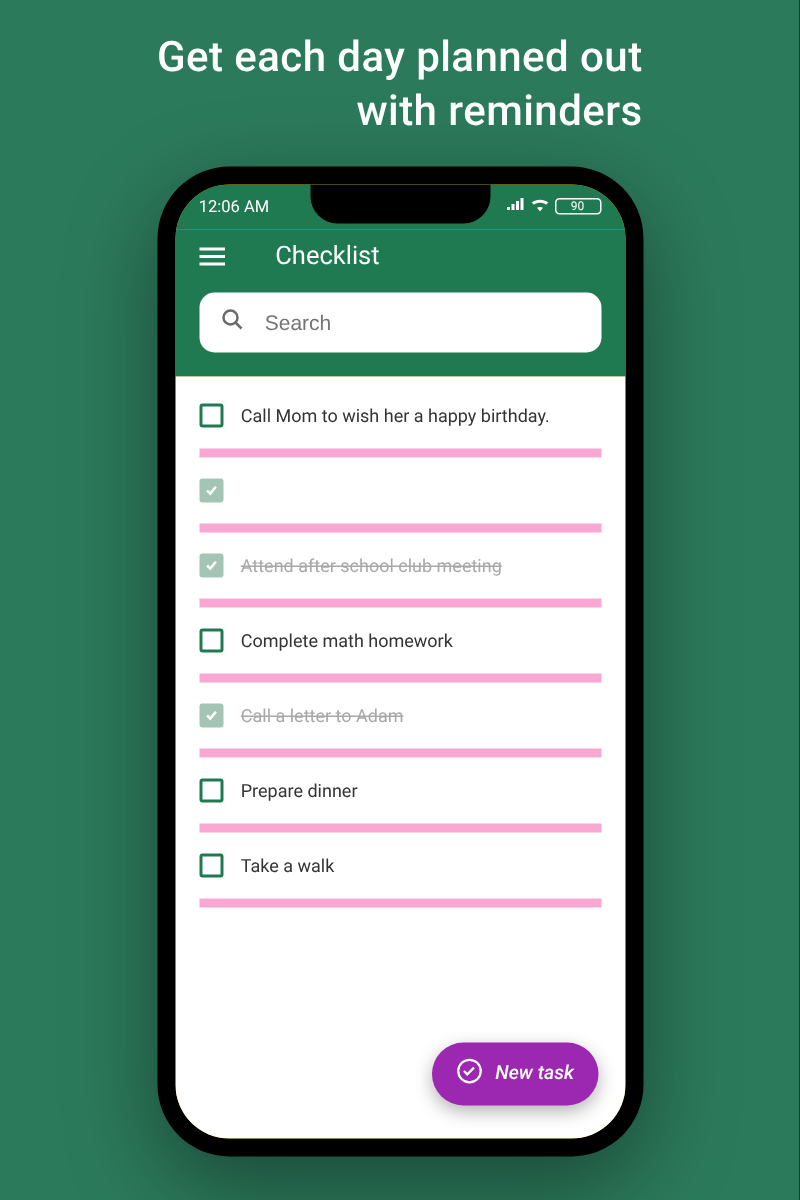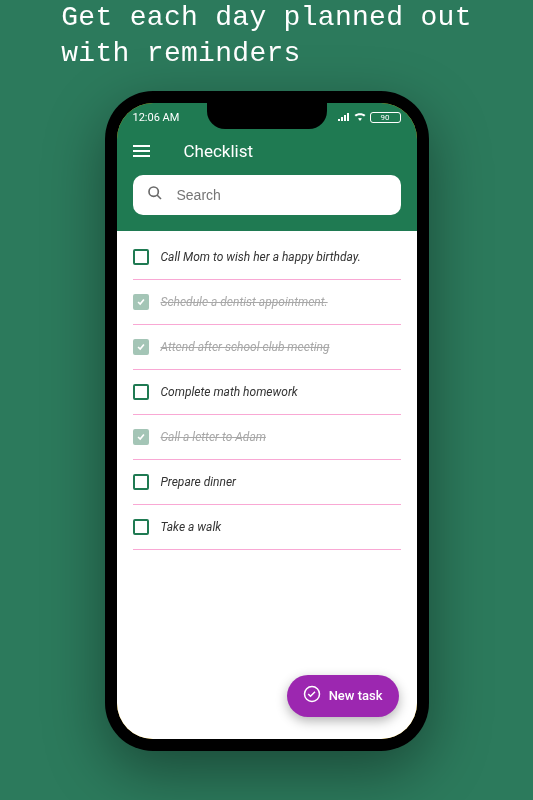--- a/index.html
+++ b/index.html
@@ -10,24 +10,24 @@
       font-family: -apple-system, BlinkMacSystemFont, 'Segoe UI', Roboto, Arial, sans-serif;
       display: flex;
       flex-direction: column;
       align-items: center;
       overflow: hidden;
     }
     .promo-text {
       color: white;
       font-size: 28px;
       font-weight: 500;
-      text-align: left;
+      text-align: right;
+      margin-top: 20px;
       line-height: 1.3;
       letter-spacing: 0.3px;
-      font-family: Liberation Mono, monospace;
     }
     .phone {
       margin-top: 18px;
       width: 324px;
       height: 660px;
       background: #000;
       border-radius: 48px;
       padding: 12px;
       box-shadow: 0 20px 60px rgba(0,0,0,0.4);
       position: relative;
@@ -127,22 +127,21 @@
       flex: 1;
       background: #fff;
       overflow-y: hidden;
       padding: 4px 16px;
     }
     .task-item {
       display: flex;
       align-items: center;
       gap: 12px;
       padding: 14px 0;
-      border-bottom: 1px solid #f9a8d4;
-      font-style: italic;
+      border-bottom: 6px solid #f9a8d4;
     }
     .checkbox {
       width: 16px;
       height: 16px;
       border: 2px solid #1f7a52;
       border-radius: 2px;
       flex-shrink: 0;
       display: flex;
       align-items: center;
       justify-content: center;
@@ -169,20 +168,21 @@
       bottom: 22px;
       background: #9c27b0;
       color: white;
       border-radius: 24px;
       padding: 10px 16px;
       display: flex;
       align-items: center;
       gap: 8px;
       box-shadow: 0 4px 12px rgba(0,0,0,0.3);
       z-index: 10;
+      font-style: italic;
     }
     .fab-text {
       font-size: 13px;
       font-weight: 500;
     }
   </style>
 </head>
 <body>
 
 <div class="promo-text">
@@ -238,21 +238,20 @@
         <div class="task-item">
           <div class="checkbox"></div>
           <span class="task-text">Call Mom to wish her a happy birthday.</span>
         </div>
         <div class="task-item">
           <div class="checkbox checked">
             <svg width="10" height="10" viewBox="0 0 24 24" fill="none" stroke="white" stroke-width="4">
               <path d="M5 12l5 5 9-11"></path>
             </svg>
           </div>
-          <span class="task-text done">Schedule a dentist appointment.</span>
         </div>
         <div class="task-item">
           <div class="checkbox checked">
             <svg width="10" height="10" viewBox="0 0 24 24" fill="none" stroke="white" stroke-width="4">
               <path d="M5 12l5 5 9-11"></path>
             </svg>
           </div>
           <span class="task-text done">Attend after school club meeting</span>
         </div>
         <div class="task-item">

